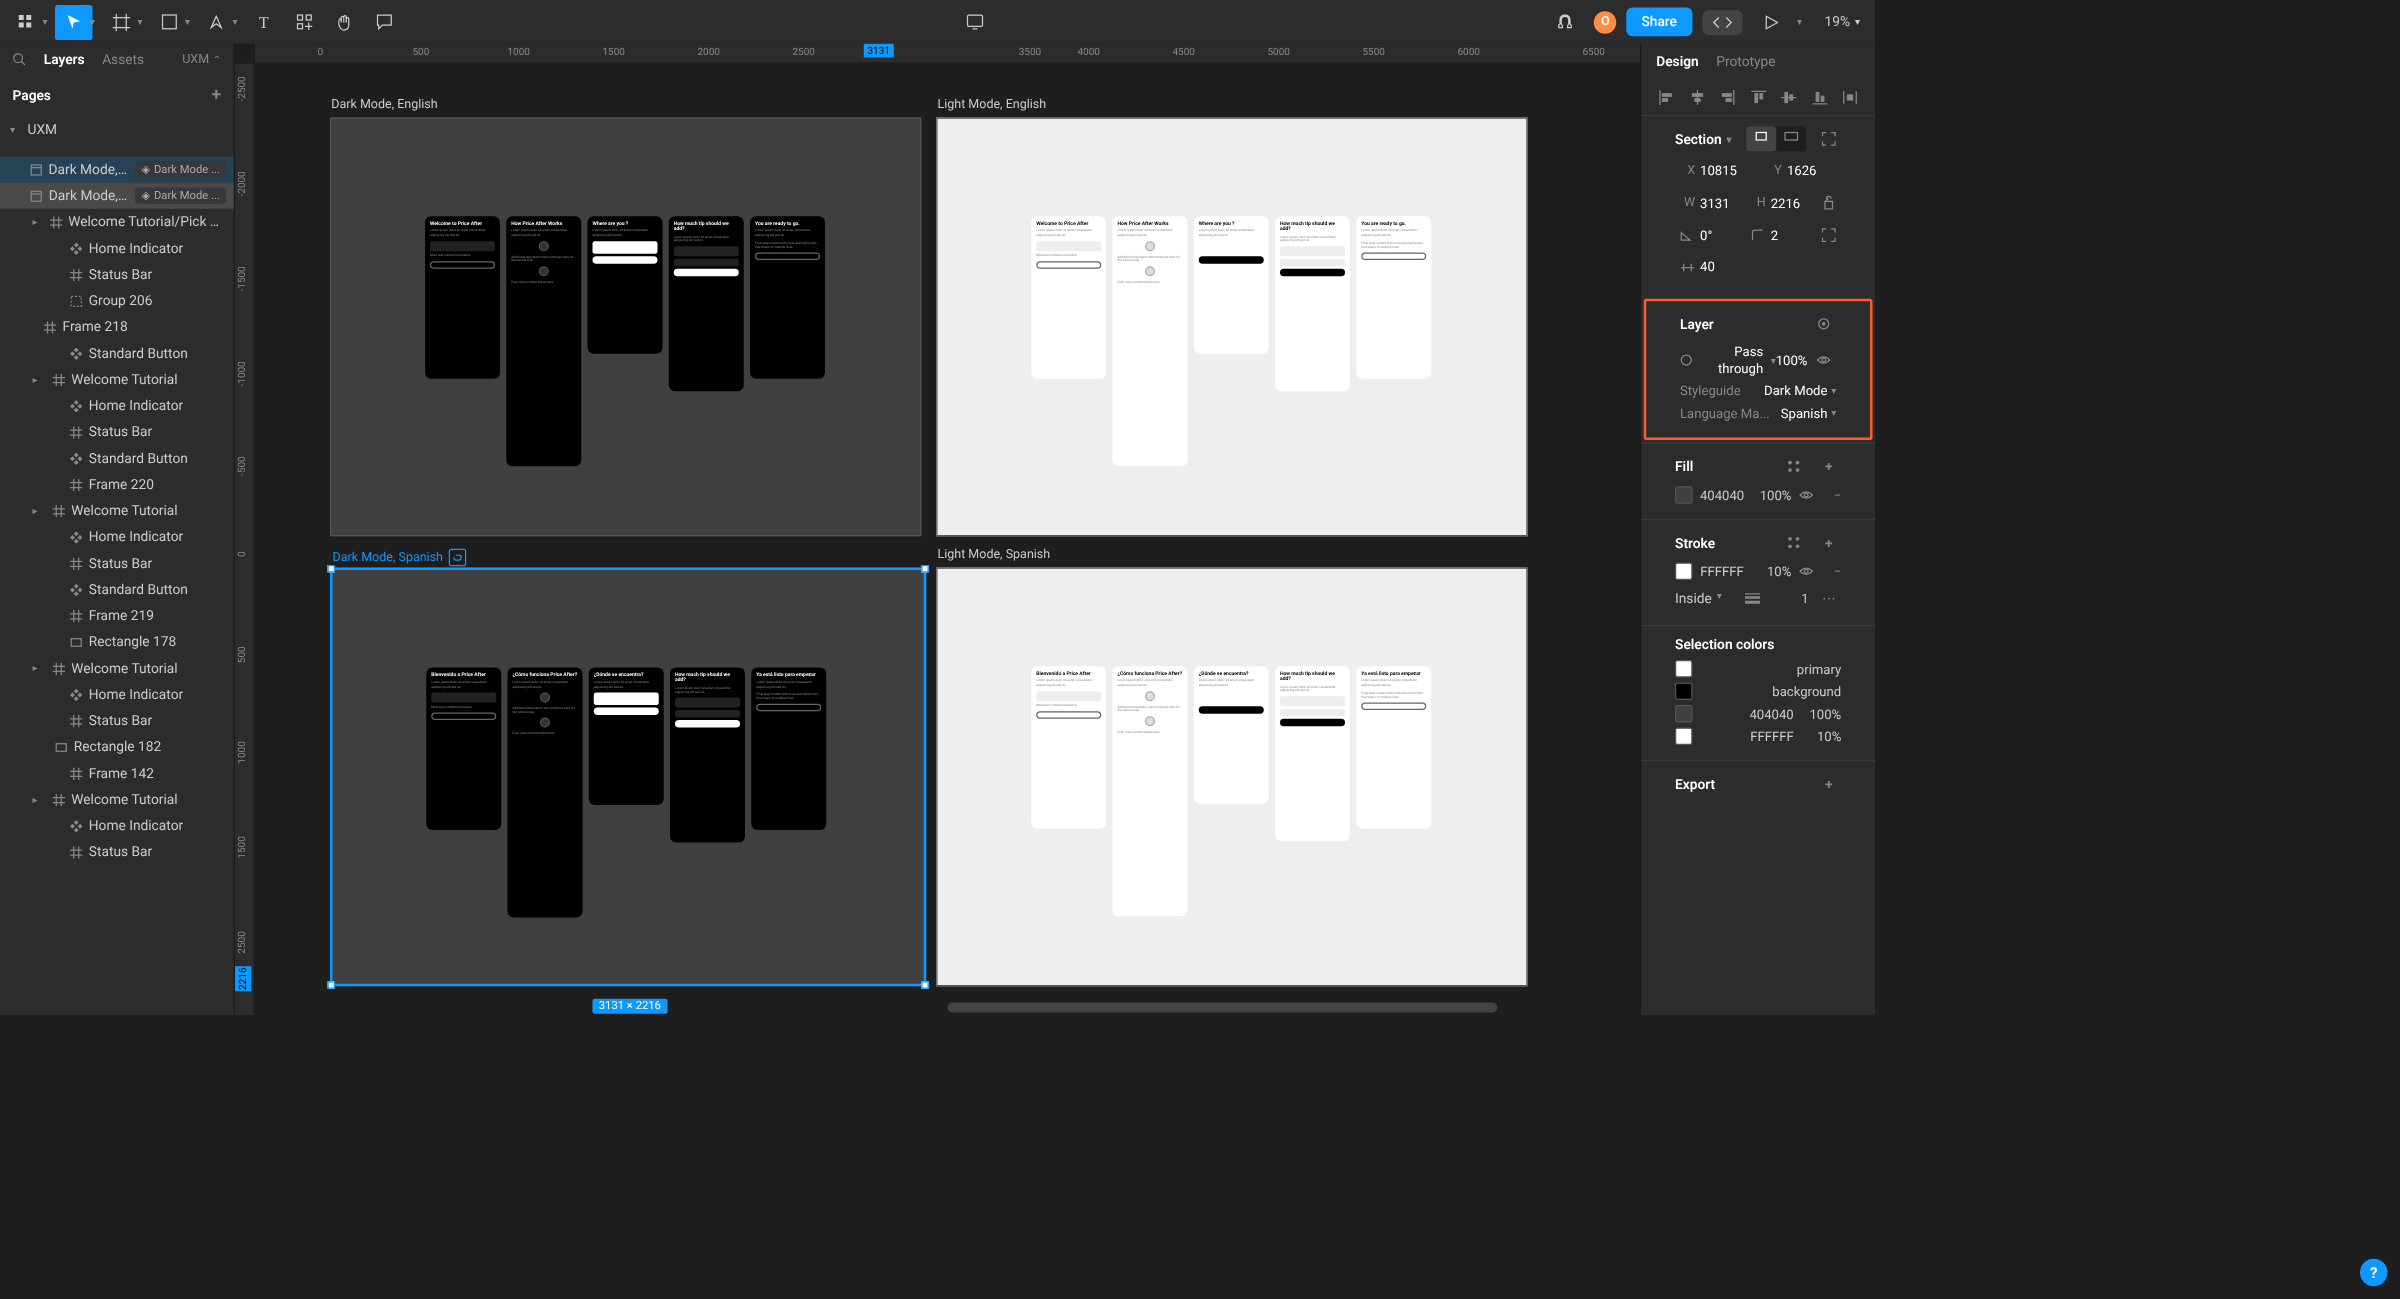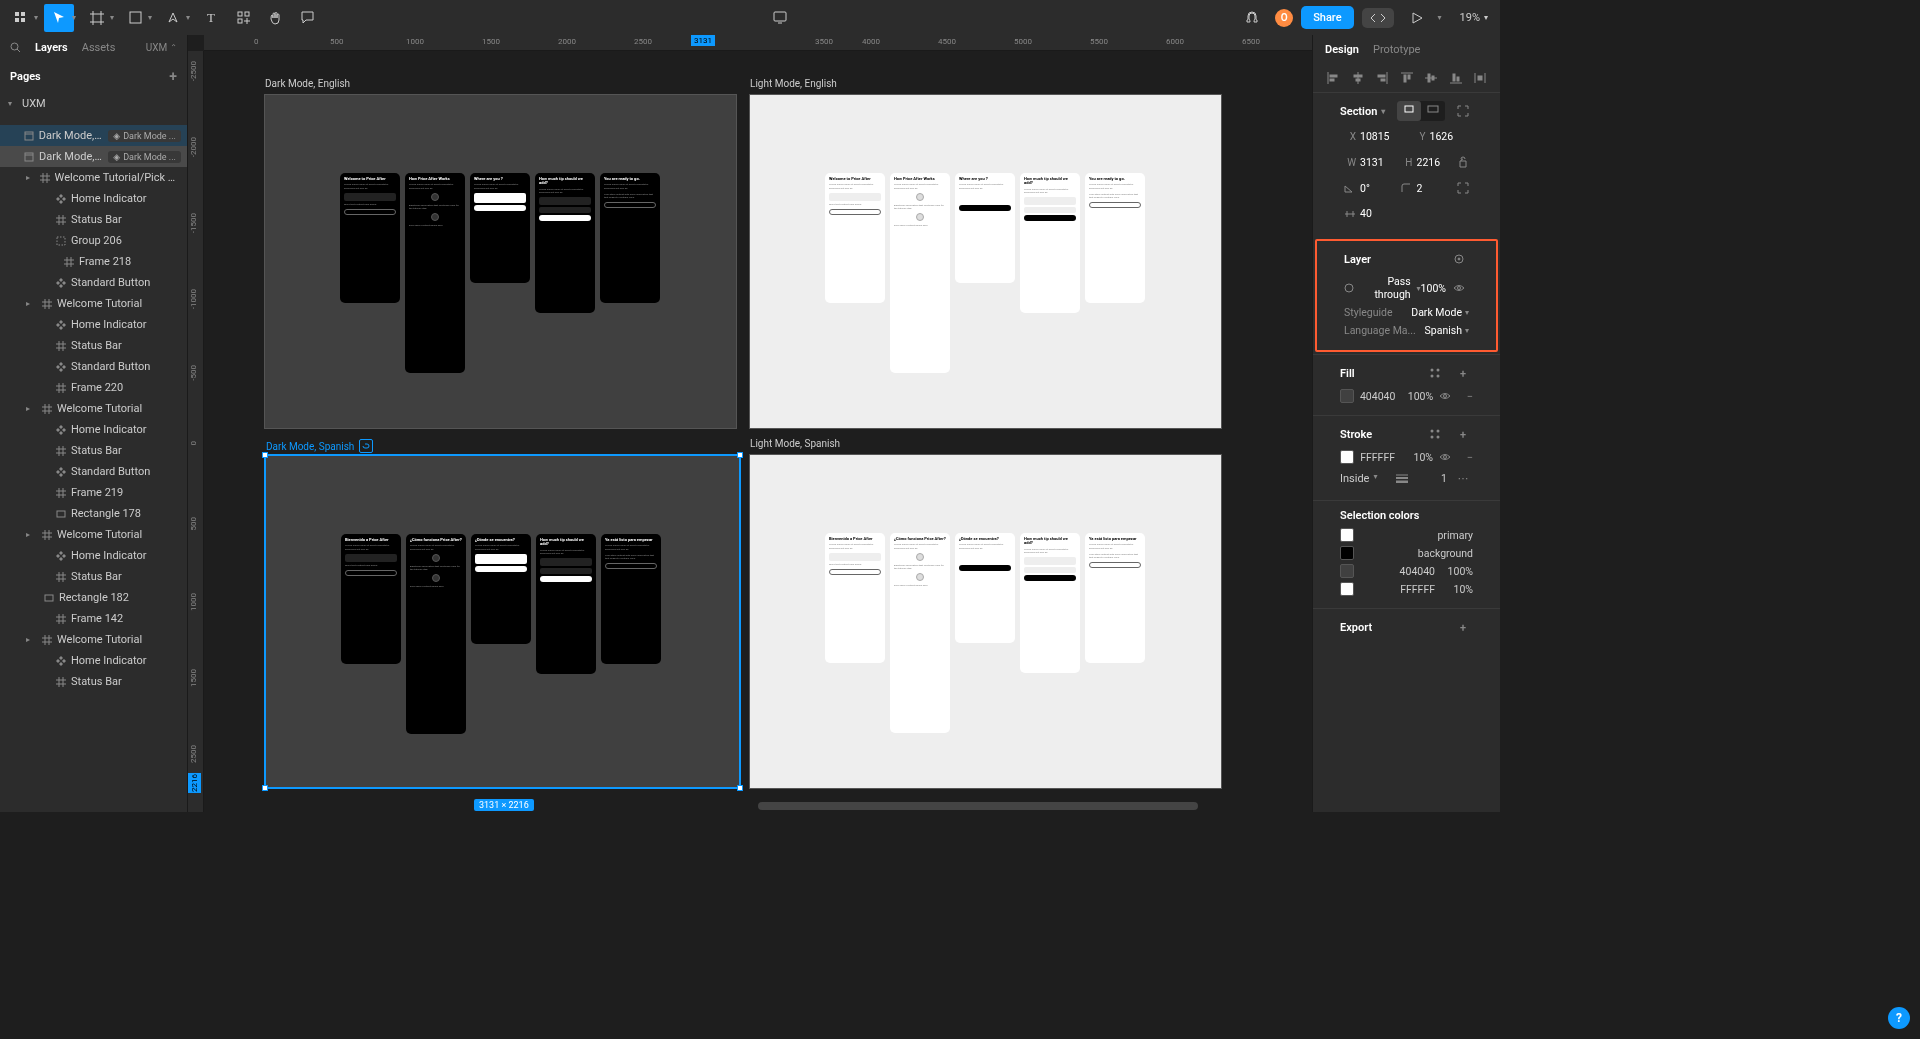--- a/index.html
+++ b/index.html
@@ -411,21 +411,21 @@
           </div>
           <div class="layer-row" style="padding-left: 40px;">
             <span class="caret"></span>
             <span class="layer-icon">
               <svg width="10" height="10" viewBox="0 0 10 10" stroke="currentColor" fill="none" stroke-dasharray="1.5">
                 <rect x="1" y="1" width="8" height="8"></rect>
               </svg>
             </span>
             <span class="layer-label">Group 206</span>
           </div>
-          <div class="layer-row" style="padding-left: 48px;">
+          <div class="layer-row" style="padding-left: 19px;">
             <span class="caret"></span>
             <span class="layer-icon">
               <svg width="10" height="10" viewBox="0 0 10 10" stroke="currentColor" fill="none">
                 <line x1="3" y1="0" x2="3" y2="10"></line>
                 <line x1="7" y1="0" x2="7" y2="10"></line>
                 <line x1="0" y1="3" x2="10" y2="3"></line>
                 <line x1="0" y1="7" x2="10" y2="7"></line>
               </svg>
             </span>
             <span class="layer-label">Frame 218</span>
@@ -654,21 +654,21 @@
           <span class="tick" style="left: 202px;">1000</span>
           <span class="tick" style="left: 278px;">1500</span>
           <span class="tick" style="left: 354px;">2000</span>
           <span class="tick" style="left: 430px;">2500</span>
           <span class="tick" style="left: 582px; margin-left: 29px;">3500</span>
           <span class="tick" style="left: 658px;">4000</span>
           <span class="tick" style="left: 734px;">4500</span>
           <span class="tick" style="left: 810px;">5000</span>
           <span class="tick" style="left: 886px; text-align: center;">5500</span>
           <span class="tick" style="left: 962px;">6000</span>
-          <span class="tick" style="left: 1038px;">6500</span>
+          <span class="tick" style="left: 1062px;">6500</span>
         </div>
       <div class="ruler-v" id="ruler-v">
           <span class="tick" style="top: 10px;">-2500</span>
           <span class="tick" style="top: 86px;">-2000</span>
           <span class="tick" style="top: 162px;">-1500</span>
           <span class="tick" style="top: 238px;">-1000</span>
           <span class="tick" style="top: 314px;">-500</span>
           <span class="tick" style="top: 390px;">0</span>
           <span class="tick" style="top: 466px;">500</span>
           <span class="tick" style="top: 542px;">1000</span>

